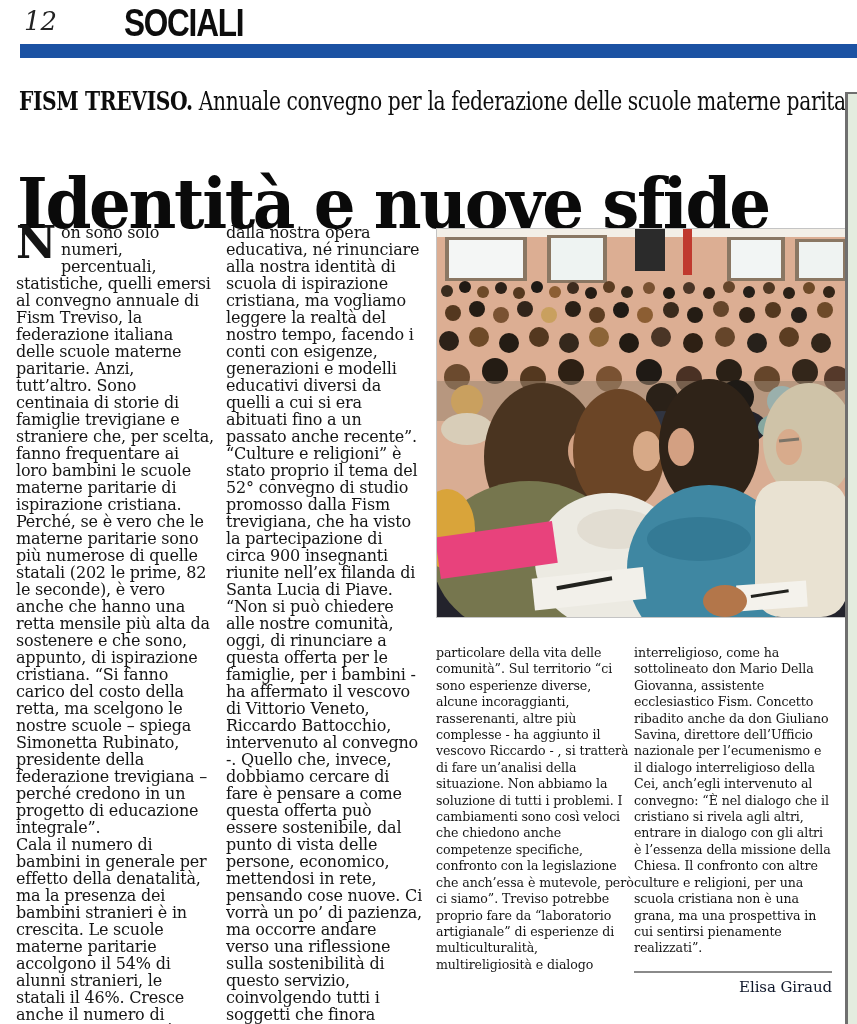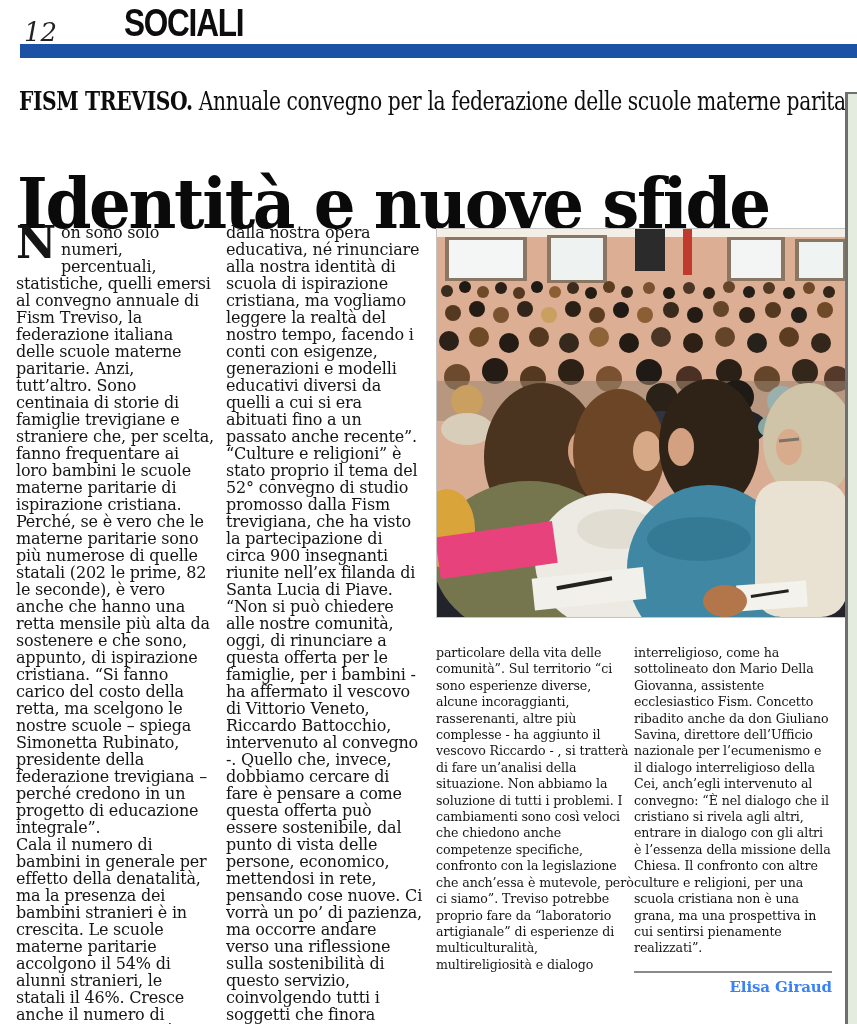--- a/index.html
+++ b/index.html
@@ -1,20 +1,20 @@
 <!DOCTYPE html>
 <html><head>
 <meta charset="utf-8">
 <style>
   html,body{margin:0;padding:0;background:#ffffff;}
   .page{position:relative;width:857px;height:1024px;background:#fff;overflow:hidden;
         font-family:"DejaVu Serif",serif;color:#141414;}
 
   
-  .pagenum{position:absolute;left:24px;top:17px;font-style:italic;font-size:26px;color:#222;}
+  .pagenum{position:absolute;left:24px;top:6px;font-style:italic;font-size:26px;color:#222;}
   .section-title{position:absolute;left:124px;top:2px;font-family:"Liberation Sans",sans-serif;
         font-weight:bold;font-size:38px;letter-spacing:-1.5px;transform:scaleX(0.83);
         transform-origin:left top;color:#0d0d0d;}
   .bluebar{position:absolute;left:20px;right:0;top:44px;height:14px;}
 
   
   .kicker{position:absolute;left:19px;top:86px;font-size:26px;letter-spacing:-0.5px;
         transform:scaleX(0.78);transform-origin:left top;white-space:nowrap;color:#0d0d0d;}
   .kicker b{font-weight:bold;}
   .headline{position:absolute;left:17px;top:120px;font-size:70px;font-weight:bold;
@@ -27,21 +27,21 @@
         text-align:left;color:#151515;}
   .col .txt{white-space:pre-line;}
   .dropcap{float:left;font-weight:bold;font-size:44px;line-height:34px;padding:2px 5px 0 0;}
   .right-block{flex:none;width:410px;}
   .photo-frame{width:408px;height:388px;margin-top:4px;border:1px solid #c4c4c4;
         overflow:hidden;background:#d9ad93;}
   .lower-cols{display:flex;gap:0;margin-top:27px;}
   .col-small{flex:none;width:198px;font-size:12.6px;line-height:16.4px;letter-spacing:-0.1px;
         color:#151515;}
   .byline-rule{border:none;border-top:2px solid #8a8a8a;margin:14px 0 6px 0;}
-  .byline{font-weight:bold;font-size:15px;text-align:right;color:#3b82f6;}
+  .byline{font-weight:normal;font-size:15px;text-align:right;color:#0f172a;}
 
   
   .side-strip{position:absolute;right:0;top:92px;width:9px;bottom:0;
         border-left:3px solid #6f6f6f;border-top:2px solid #6f6f6f;}
 </style>
 </head>
 <body>
 
 <div class="page">
 

